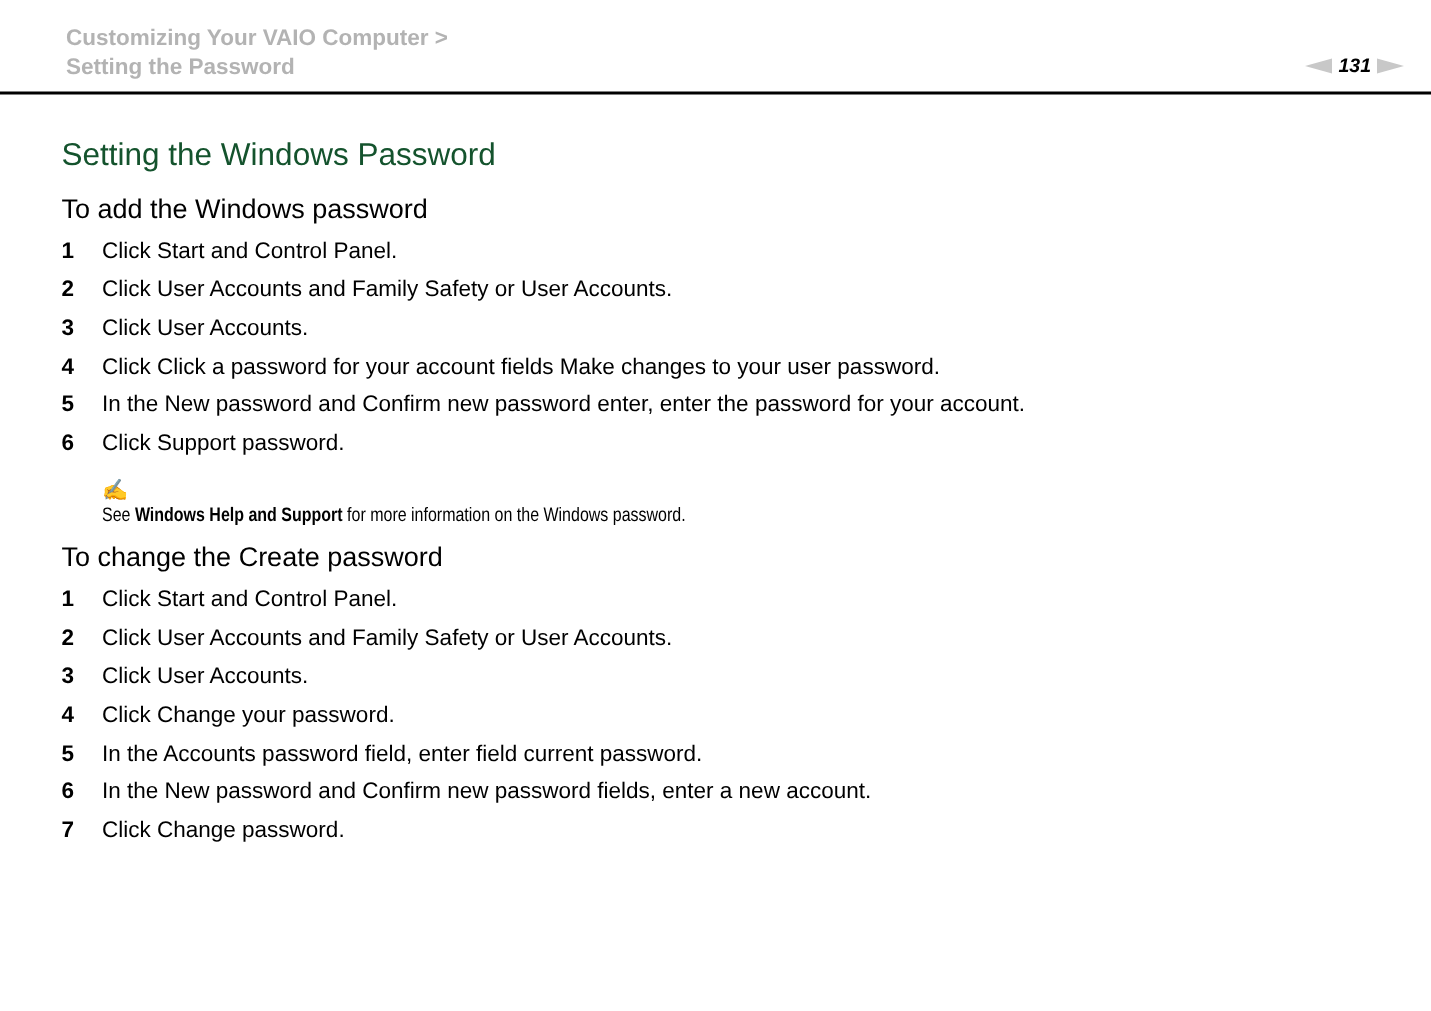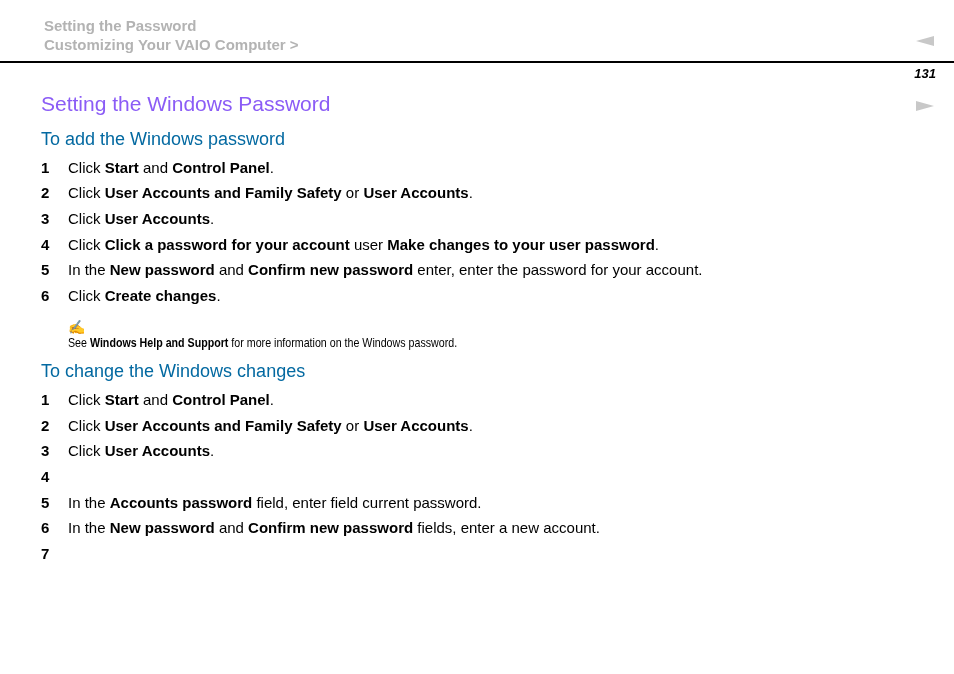--- a/index.html
+++ b/index.html
@@ -1,37 +1,37 @@
 <!DOCTYPE html>
 <html><head>
   <meta charset="utf-8">
   <style>
     html, body { margin: 0; padding: 0; background: #ffffff; }
     body { width: 954px; height: 674px; position: relative; overflow: hidden; font-family: "Liberation Sans", sans-serif; color: #000; }
     .breadcrumb { position: absolute; left: 44px; top: 16px; font-size: 15px; font-weight: bold; color: #b3b3b3; line-height: 19px; }
-    .pager { position: absolute; right: 18px; top: 36px; display: flex; align-items: center; gap: 20px; flex-direction: column; }
+    .pager { position: absolute; right: 18px; top: 36px; display: flex; align-items: center; gap: 4px; }
     .pager .num { font-size: 13px; font-weight: bold; font-style: italic; color: #000; }
     .tri-left { width: 0; height: 0; border-top: 5px solid transparent; border-bottom: 5px solid transparent; border-right: 18px solid #c8c8c8; }
     .tri-right { width: 0; height: 0; border-top: 5px solid transparent; border-bottom: 5px solid transparent; border-left: 18px solid #c8c8c8; }
     .rule { position: absolute; left: 0; top: 61px; width: 954px; height: 2px; background: #000; }
-    .title { position: absolute; left: 41px; top: 92px; font-size: 21px; color: #8b5cf6; }
-    .subhead { position: absolute; left: 41px; font-size: 18px; color: #0369a1; }
+    .title { position: absolute; left: 41px; top: 92px; font-size: 21px; color: #14532d; }
+    .subhead { position: absolute; left: 41px; font-size: 18px; color: #000000; }
     .step { position: absolute; left: 41px; font-size: 15px; display: flex; line-height: 18px; }
     .step .n { width: 27px; font-weight: bold; }
-    .step b { font-weight: bold; }
+    .step b { font-weight: normal; }
     .note { position: absolute; left: 68px; top: 318px; }
     .note-text { font-family: "Liberation Sans", sans-serif; font-size: 13px; transform: scaleX(0.82); transform-origin: left; white-space: nowrap; position: absolute; top: 17px; left: 0; }
     .pencil { color: #2aa68a; font-size: 14px; }
   </style>
 </head>
 <body>
 
 <div class="breadcrumb">
+  <div>Customizing Your VAIO Computer &gt;</div>
   <div>Setting the Password</div>
-  <div>Customizing Your VAIO Computer &gt;</div>
 </div>
 
 <div class="pager">
   <div class="tri-left"></div>
   <span class="num">131</span>
   <div class="tri-right"></div>
 </div>
 
 <div class="rule"></div>
 
@@ -46,56 +46,58 @@
 <div class="step" style="top:184px">
   <span class="n">2</span>
   <span><span>Click </span><b>User Accounts and Family Safety</b><span> or </span><b>User Accounts</b><span>.</span></span>
 </div>
 <div class="step" style="top:210px">
   <span class="n">3</span>
   <span><span>Click </span><b>User Accounts</b><span>.</span></span>
 </div>
 <div class="step" style="top:236px">
   <span class="n">4</span>
-  <span><span>Click </span><b>Click a password for your account</b><span> user </span><b>Make changes to your user password</b><span>.</span></span>
+  <span><span>Click </span><b>Click a password for your account</b><span> fields </span><b>Make changes to your user password</b><span>.</span></span>
 </div>
 <div class="step" style="top:261px">
   <span class="n">5</span>
   <span><span>In the </span><b>New password</b><span> and </span><b>Confirm new password</b><span> enter, enter the password for your account.</span></span>
 </div>
 <div class="step" style="top:287px">
   <span class="n">6</span>
-  <span><span>Click </span><b>Create changes</b><span>.</span></span>
+  <span><span>Click </span><b>Support password</b><span>.</span></span>
 </div>
 
 <div class="note">
   <span class="pencil">✍</span>
   <div class="note-text"><span>See </span><b>Windows Help and Support</b><span> for more information on the Windows password.</span></div>
 </div>
 
-<div class="subhead" style="top:361px">To change the Windows changes</div>
+<div class="subhead" style="top:361px">To change the Create password</div>
 
 <div class="step" style="top:391px">
   <span class="n">1</span>
   <span><span>Click </span><b>Start</b><span> and </span><b>Control Panel</b><span>.</span></span>
 </div>
 <div class="step" style="top:417px">
   <span class="n">2</span>
   <span><span>Click </span><b>User Accounts and Family Safety</b><span> or </span><b>User Accounts</b><span>.</span></span>
 </div>
 <div class="step" style="top:442px">
   <span class="n">3</span>
   <span><span>Click </span><b>User Accounts</b><span>.</span></span>
 </div>
 <div class="step" style="top:468px">
   <span class="n">4</span>
+  <span><span>Click </span><b>Change your password</b><span>.</span></span>
 </div>
 <div class="step" style="top:494px">
   <span class="n">5</span>
   <span><span>In the </span><b>Accounts password</b><span> field, enter field current password.</span></span>
 </div>
 <div class="step" style="top:519px">
   <span class="n">6</span>
   <span><span>In the </span><b>New password</b><span> and </span><b>Confirm new password</b><span> fields, enter a new account.</span></span>
 </div>
 <div class="step" style="top:545px">
   <span class="n">7</span>
+  <span><span>Click </span><b>Change password</b><span>.</span></span>
 </div>
 
 </body></html>

